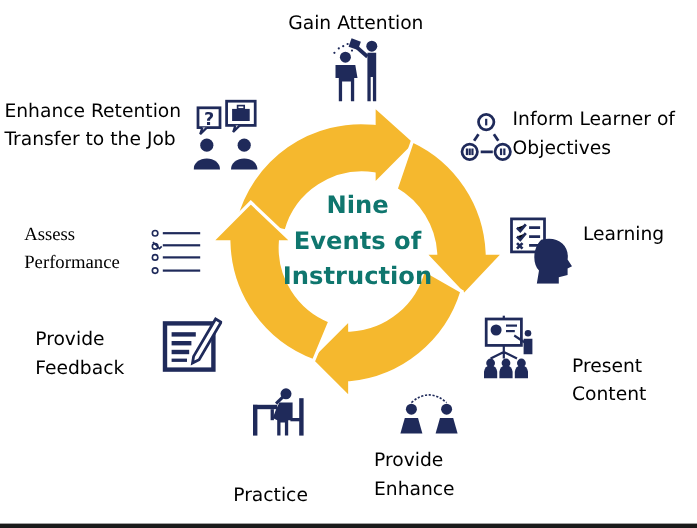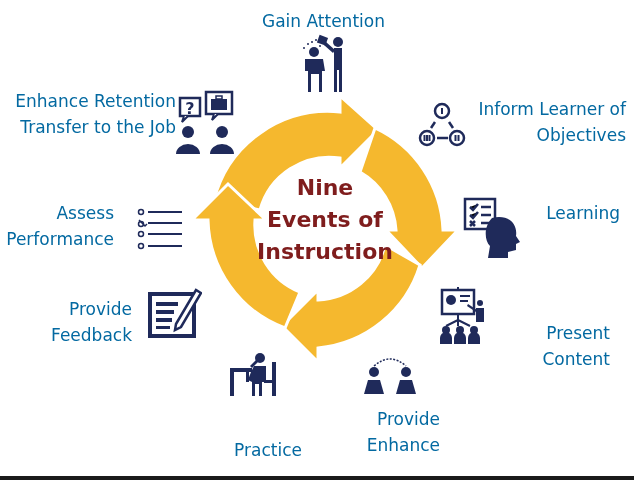--- a/index.html
+++ b/index.html
@@ -1,20 +1,20 @@
 <!DOCTYPE html>
 <html><head>
 <meta charset="utf-8">
 <style>
   html, body { margin:0; padding:0; }
   body { width:634px; height:480px; background:#ffffff; position:relative; overflow:hidden;
          font-family:"DejaVu Sans", sans-serif; color:#27325e; }
-  .label { position:absolute; font-size:17px; line-height:26px; text-align:right; color:#0369a1; white-space:nowrap; }
+  .label { position:absolute; font-size:17px; line-height:26px; text-align:left; color:#000000; white-space:nowrap; }
   .center-title { position:absolute; left:245px; top:172px; width:160px; text-align:center;
-                  font-weight:bold; font-size:22px; line-height:32px; color:#7f1d1d; }
+                  font-weight:bold; font-size:22px; line-height:32px; color:#0f766e; }
   .icon { position:absolute; }
   .bottom-bar { position:absolute; left:0; bottom:0; width:634px; height:4px; background:#1a1a1a; }
   svg { display:block; }
 </style>
 </head>
 <body>
 
 <svg class="icon" style="left:0;top:0;" width="634" height="480" viewBox="0 0 634 480">
   <g fill="#f5b82e" stroke="#ffffff" stroke-width="3" stroke-linejoin="miter">
 
@@ -171,21 +171,21 @@
       <circle cx="5" cy="40" r="2.5"></circle>
     </g>
   <path d="M3 14 l6 6 l2 -2" stroke="#1f2a5a" stroke-width="1.5" fill="none"></path>
   <g fill="#1f2a5a">
       <rect x="12" y="5" width="34" height="2"></rect>
       <rect x="12" y="16" width="34" height="2"></rect>
       <rect x="12" y="27" width="34" height="2"></rect>
       <rect x="12" y="39" width="34" height="2"></rect>
     </g>
 </svg>
-<div class="label" style="left:4px;top:200px;width:110px;">
+<div class="label" style="left:22px;top:200px;width:110px;font-family:Liberation Serif, serif;">
   <div>Assess</div>
   <div>Performance</div>
 </div>
 
 <div class="label" style="left:4px;top:88px;width:172px;">
   <div>Enhance Retention</div>
   <div>Transfer to the Job</div>
 </div>
 <svg class="icon" style="left:176px;top:90px;" width="60" height="66" viewBox="0 0 60 66">
   <rect x="4" y="8" width="20" height="18" fill="#fff" stroke="#1f2a5a" stroke-width="2.5"></rect>

